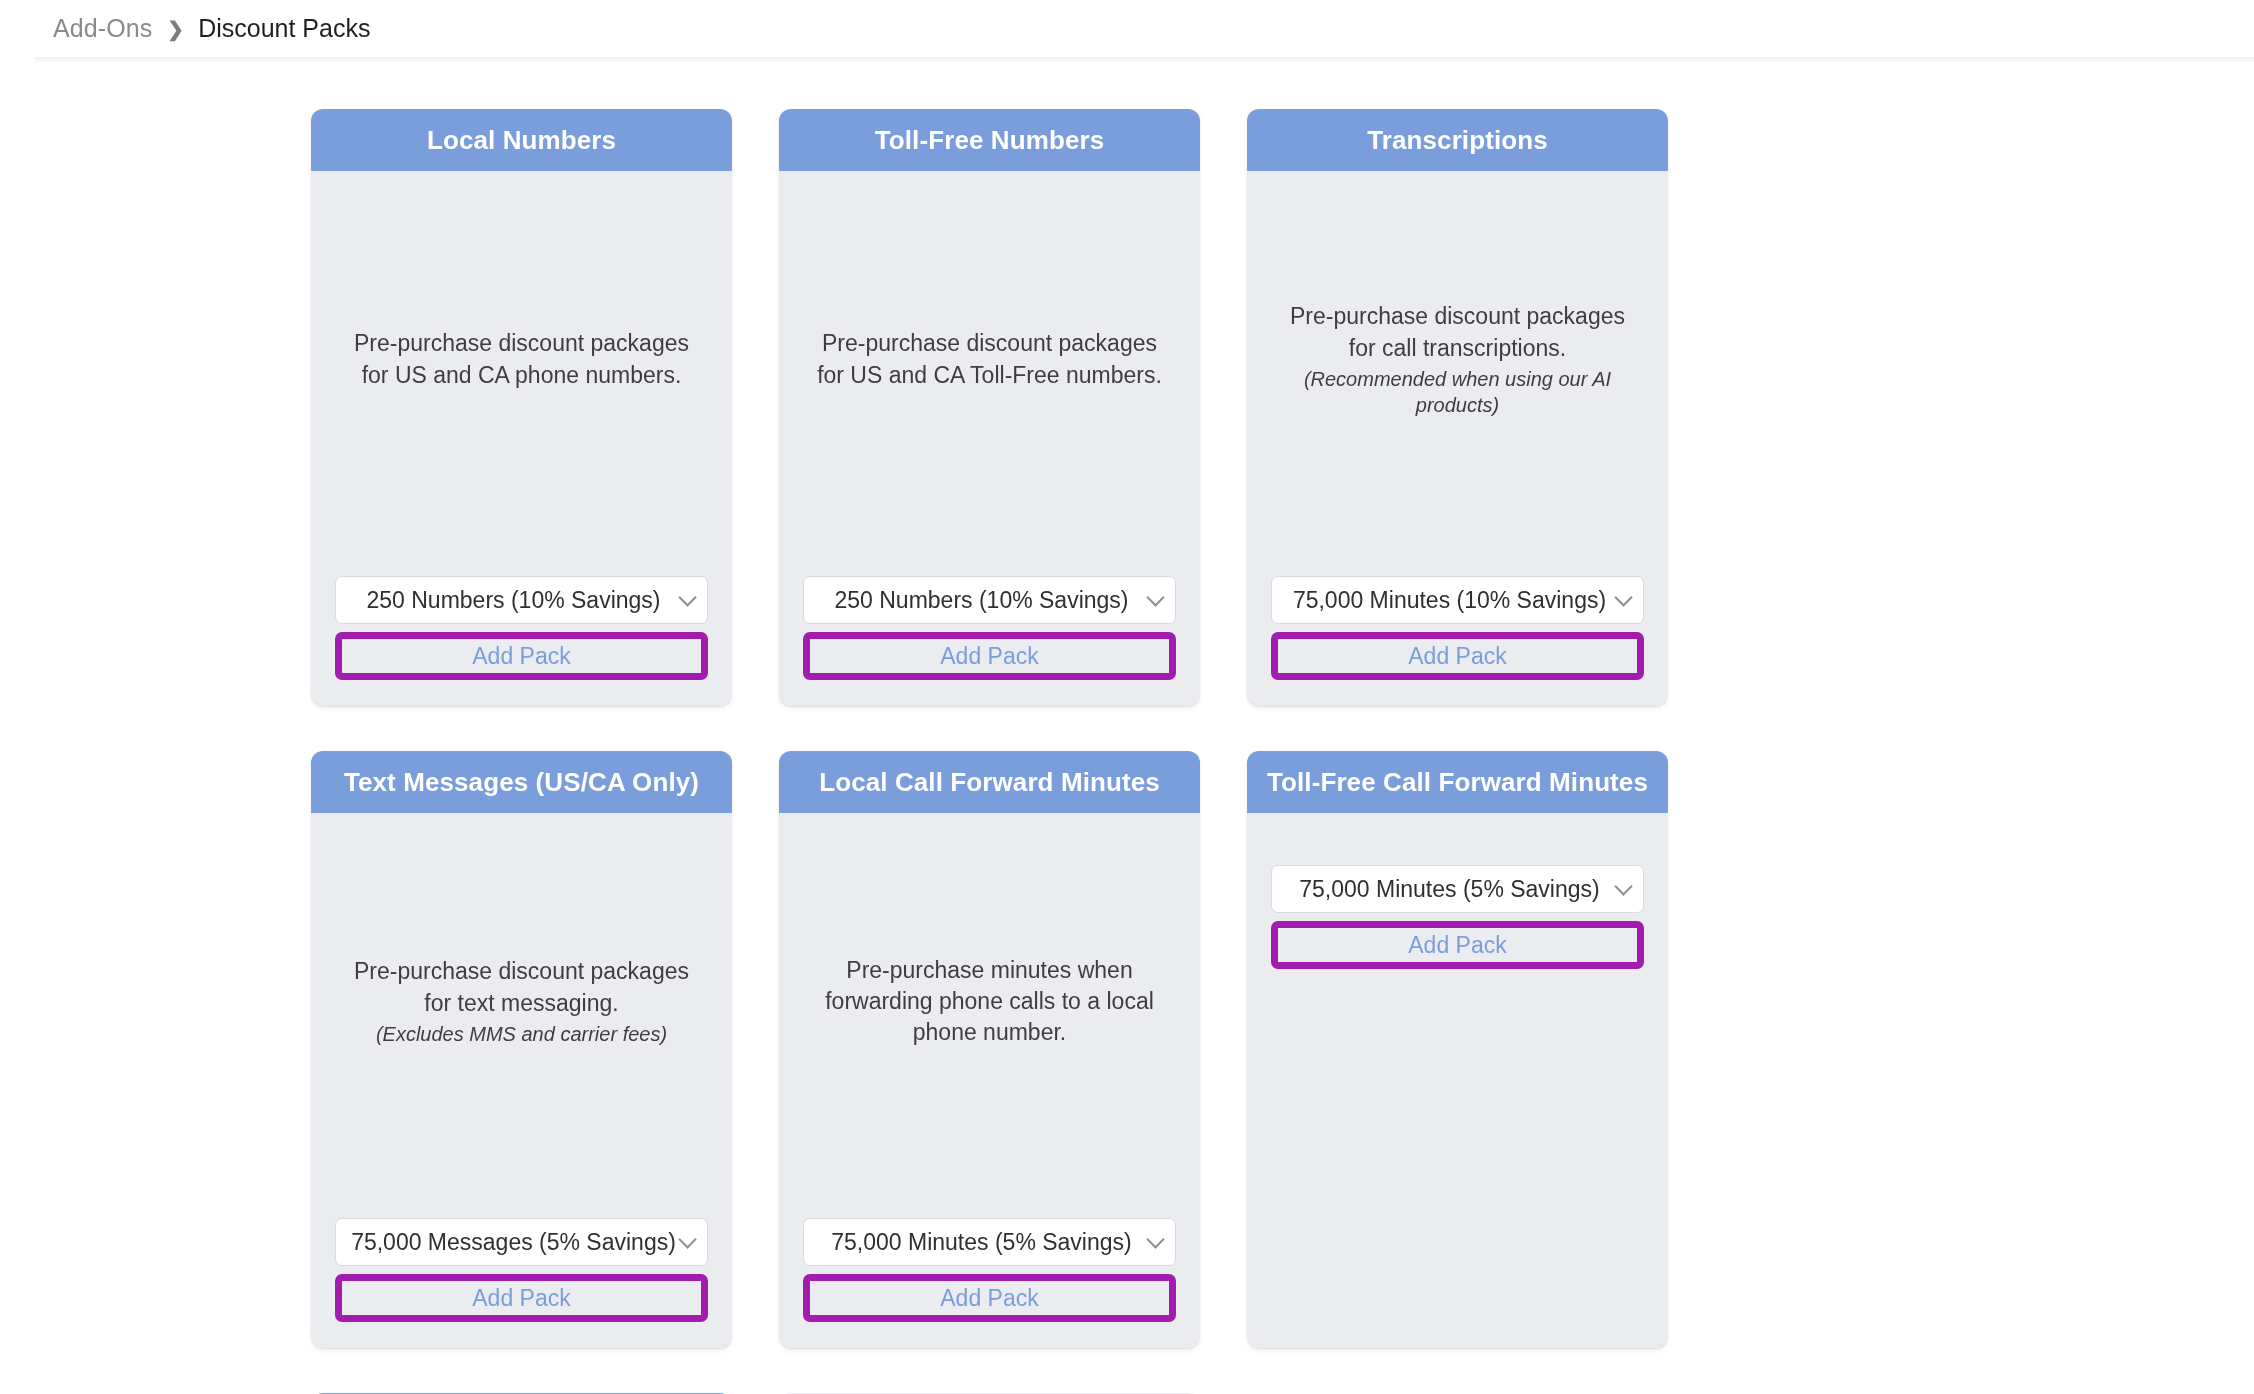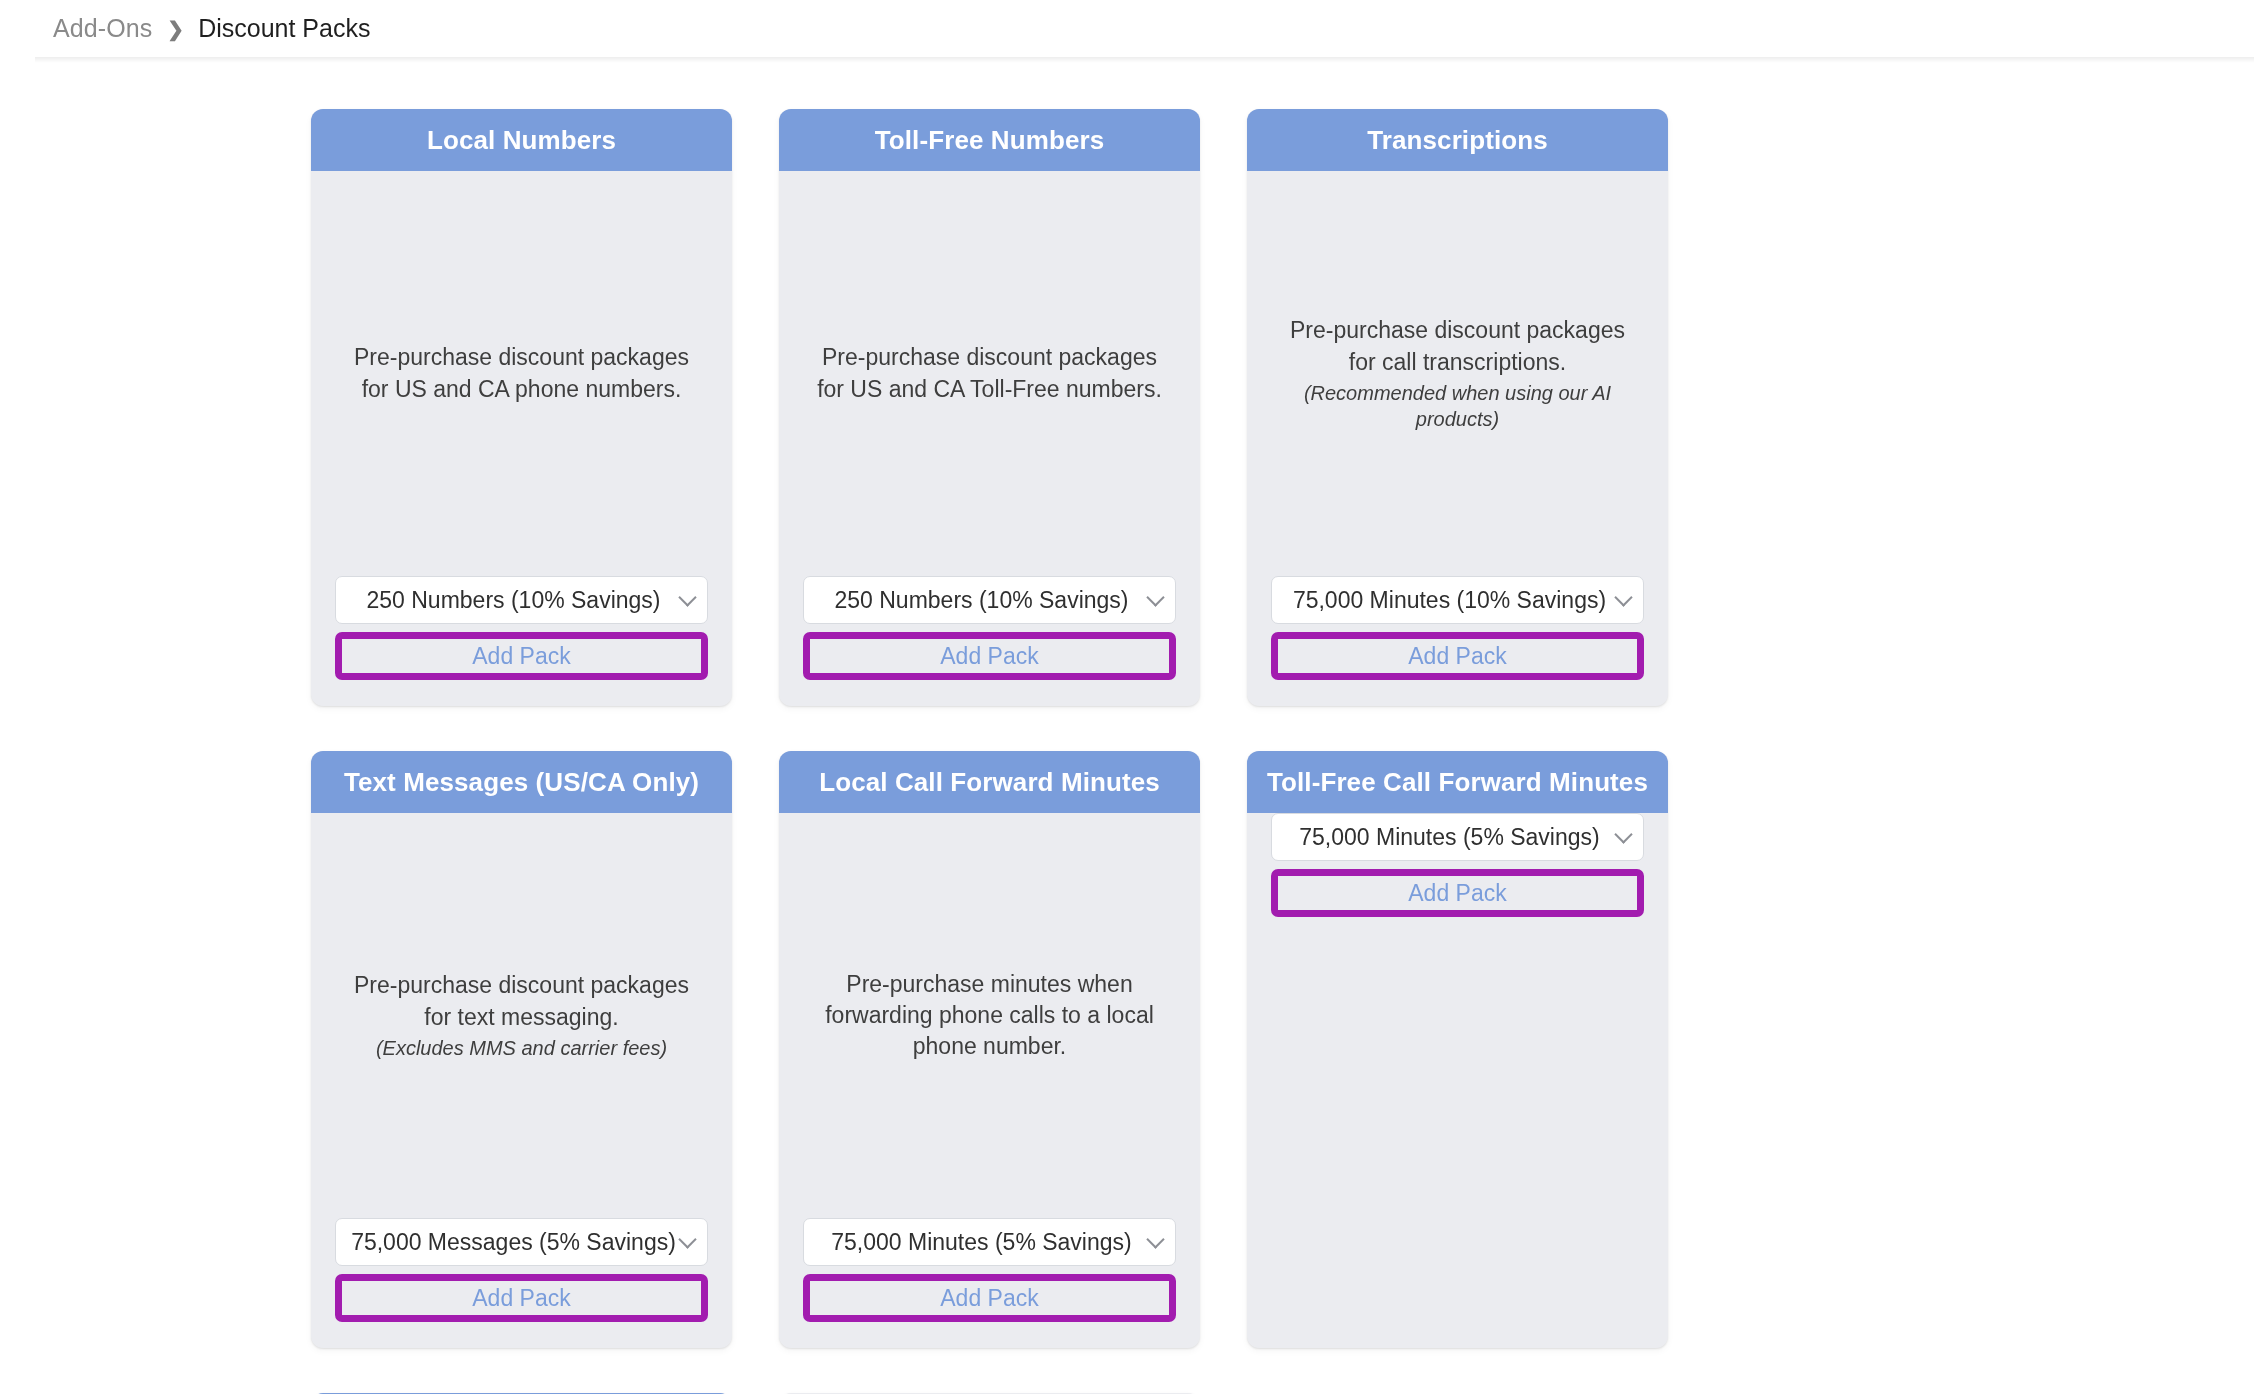--- a/index.html
+++ b/index.html
@@ -76,20 +76,21 @@
   .card {
     width: 421px;
     height: 597px;
     border-radius: 12px;
     background: #ebecf0;
     box-shadow: 0 1px 2px rgba(0,0,0,0.10), 0 3px 7px rgba(0,0,0,0.045);
     display: flex;
     flex-direction: column;
     overflow: hidden;
     position: relative;
+    gap: 24px;
   }
   .card.empty {
     height: 597px;
     margin-top: 0;
     justify-content: center;
     align-items: center;
   }
 
   .card-header {
     flex: 0 0 auto;
@@ -151,20 +152,21 @@
     padding: 0 26px 0 10px;
     appearance: none;
     -webkit-appearance: none;
     -moz-appearance: none;
     cursor: pointer;
     outline: none;
   }
   .select-wrap {
     position: relative;
     width: 100%;
+    margin-top: 28px;
   }
   .select-wrap .chev {
     position: absolute;
     right: 14px;
     top: 50%;
     width: 13px;
     height: 13px;
     margin-top: -9px;
     border-right: 2.5px solid #8d8f95;
     border-bottom: 2.5px solid #8d8f95;

